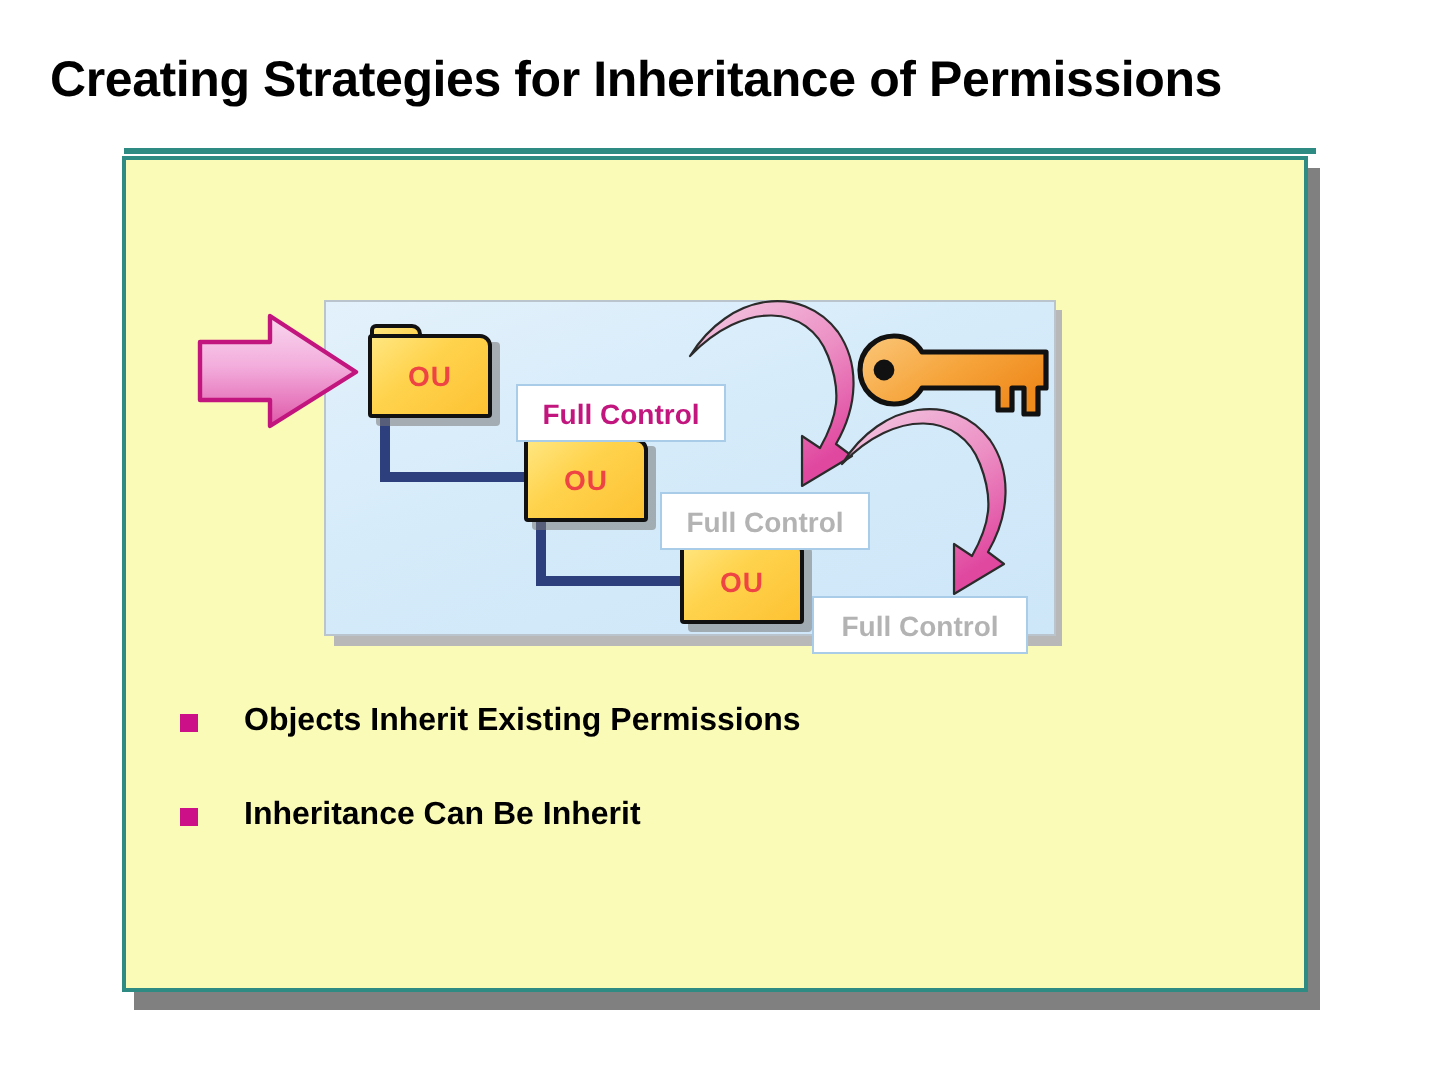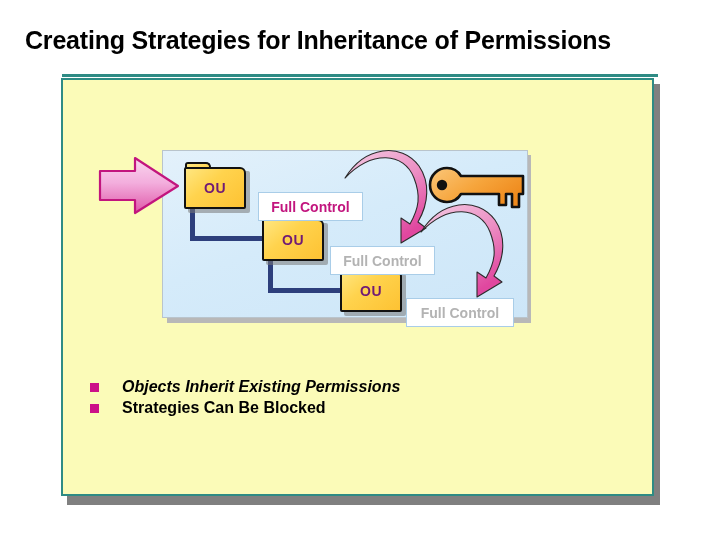--- a/index.html
+++ b/index.html
@@ -125,21 +125,21 @@
     position: absolute;
     left: 0;
     top: 0;
     width: 62px;
     height: 42px;
     display: flex;
     align-items: center;
     justify-content: center;
     font-size: 14px;
     font-weight: bold;
-    color: #701a75;
+    color: #ef4444;
     letter-spacing: 0.5px;
   }
 
   
   .perm-box {
     position: absolute;
     box-sizing: border-box;
     background: #ffffff;
     border: 1px solid #a9cde8;
     display: flex;
@@ -267,21 +267,21 @@
              C 430,195 438,202 447,202
              C 453,202 458,199 461,194
              L 499,194 L 499,205 L 506,205 L 506,194
              L 512,194 L 512,207 L 519,207 L 519,194
              L 523,194 L 523,176 L 461,176
              C 458,171 453,168 447,168 Z" fill="url(#keyGrad)" stroke="#111111" stroke-width="2.6" stroke-linejoin="round"></path>
     <circle cx="442" cy="185" r="5.2" fill="#111111"></circle>
   </g>
 </svg>
 
-<div class="bullet-row" style="top:378px;font-style:italic;">
+<div class="bullet-row" style="top:352px;">
   <span class="bullet-mark"></span>
   <span class="bullet-text">Objects Inherit Existing Permissions</span>
 </div>
 
 <div class="bullet-row" style="top:399px;">
   <span class="bullet-mark"></span>
-  <span class="bullet-text">Strategies Can Be Blocked</span>
+  <span class="bullet-text">Inheritance Can Be Inherit</span>
 </div>
 
 </body></html>

